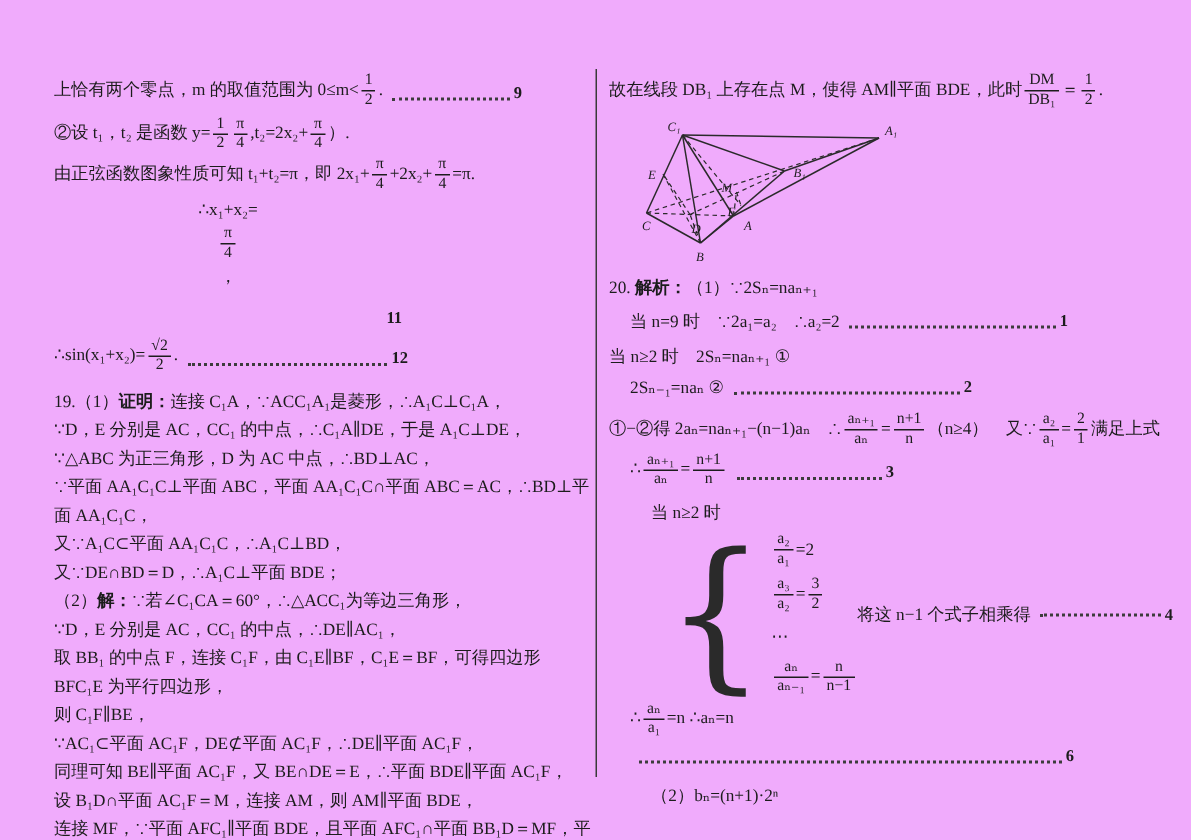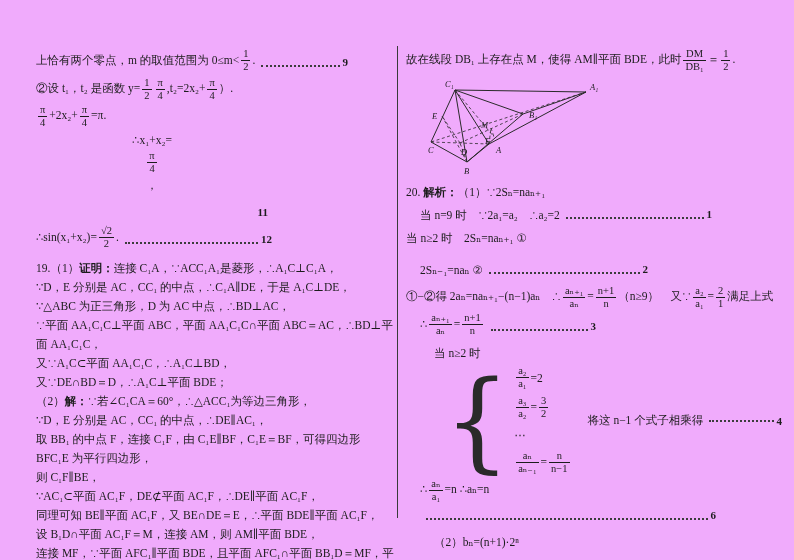--- a/index.html
+++ b/index.html
@@ -22,21 +22,21 @@
   .figure-wrap{margin:4px 0 2px 22px;text-decoration:underline;}
   .figure-wrap svg{display:block;}
   .fig-line{stroke:#2a2a2a;stroke-width:1;fill:none;}
   .fig-dash{stroke-dasharray:3,2.5;stroke-width:0.8;}
   .fig-label{font-size:8.5px;font-style:italic;fill:#1c1c1c;}
   .system{display:flex;align-items:center;margin-left:38px;}
   .brace{font-size:104px;font-weight:200;line-height:0.85;transform:scaleY(1.05);
          font-family:"DejaVu Serif",serif;color:#2a2a2a;margin-right:4px;}
   .sys-rows{display:flex;flex-direction:column;gap:4px;}
   .sys-row{display:flex;align-items:center;min-height:22px;font-size:11.5px;}
-  .sys-side{display:flex;align-items:flex-start;margin-left:16px;width:238px;font-size:11.5px;}
+  .sys-side{display:flex;align-items:flex-start;width:238px;font-size:11.5px;}
 </style>
 </head>
 <body>
 
 <div class="page">
   <div class="divider"></div>
   <div class="col col-left" id="col-left">
       <div class="line dotted" style="width: 312px;">
         <span class="txt">上恰有两个零点，m 的取值范围为 0≤m&lt;</span>
         <span class="frac">
@@ -50,21 +50,21 @@
       <div class="line" style="margin-top: 4px;"><span class="txt">②设 t₁，t₂ 是函数 y=</span><span class="frac">
           <span class="num">1</span>
           <span class="den">2</span>
         </span><span class="frac">
           <span class="num">π</span>
           <span class="den">4</span>
         </span><span class="txt">,t₂=2x₂+</span><span class="frac">
           <span class="num">π</span>
           <span class="den">4</span>
         </span><span class="txt">）.</span></div>
-      <div class="line" style="margin-top: 2px;"><span class="frac">
+      <div class="line" style="margin-top: 2px;"><span class="txt">由正弦函数图象性质可知 t₁+t₂=π，即 2x₁+</span><span class="frac">
           <span class="num">π</span>
           <span class="den">4</span>
         </span><span class="txt">+2x₂+</span><span class="frac">
           <span class="num">π</span>
           <span class="den">4</span>
         </span><span class="txt">=π.</span></div>
       <div class="line dotted" style="margin-top: 2px; width: 232px; flex-direction: column;">
         <span class="txt">∴x₁+x₂=</span>
         <span class="frac">
           <span class="num">π</span>
@@ -150,32 +150,32 @@
           <text x="57" y="67" class="fig-label">F</text>
         </svg>
       </div>
       <div class="line" style="margin-top: 2px;"><span class="txt">20. </span><span class="txt b">解析：</span><span class="txt">（1）∵2Sₙ=naₙ₊₁</span></div>
       <div class="line dotted" style="margin-top: 3px; margin-left: 14px; width: 292px;">
         <span class="txt">当 n=9 时　∵2a₁=a₂　∴a₂=2</span>
         <span class="leader"></span>
         <span class="lnum">1</span>
       </div>
       <div class="line" style="margin-top: 4px;"><span class="txt">当 n≥2 时　2Sₙ=naₙ₊₁ ①</span></div>
-      <div class="line dotted" style="margin-top: 12px; margin-left: 14px; width: 228px;">
+      <div class="line dotted" style="margin-top: 1px; margin-left: 14px; width: 228px;">
         <span class="txt">2Sₙ₋₁=naₙ ②</span>
         <span class="leader"></span>
         <span class="lnum">2</span>
       </div>
       <div class="line" style="margin-top: 5px;"><span class="txt">①−②得 2aₙ=naₙ₊₁−(n−1)aₙ　∴</span><span class="frac">
           <span class="num">aₙ₊₁</span>
           <span class="den">aₙ</span>
         </span><span class="txt">=</span><span class="frac">
           <span class="num">n+1</span>
           <span class="den">n</span>
-        </span><span class="txt">（n≥9）　又∵</span><span class="frac">
+        </span><span class="txt">（n≥4）　又∵</span><span class="frac">
           <span class="num">a₂</span>
           <span class="den">a₁</span>
         </span><span class="txt">=</span><span class="frac">
           <span class="num">2</span>
           <span class="den">1</span>
         </span><span class="txt">满足上式</span></div>
       <div class="line dotted" style="margin-top: 2px; margin-left: 14px; width: 176px;">
         <span class="txt">∴</span>
         <span class="frac">
           <span class="num">aₙ₊₁</span>

